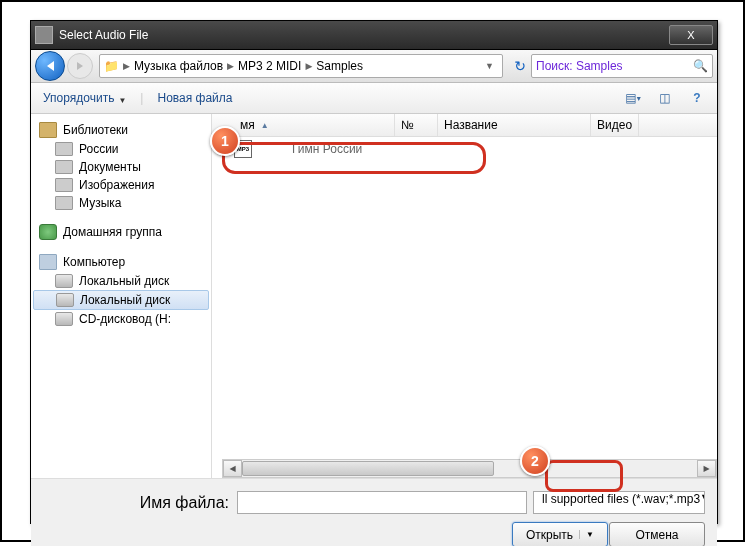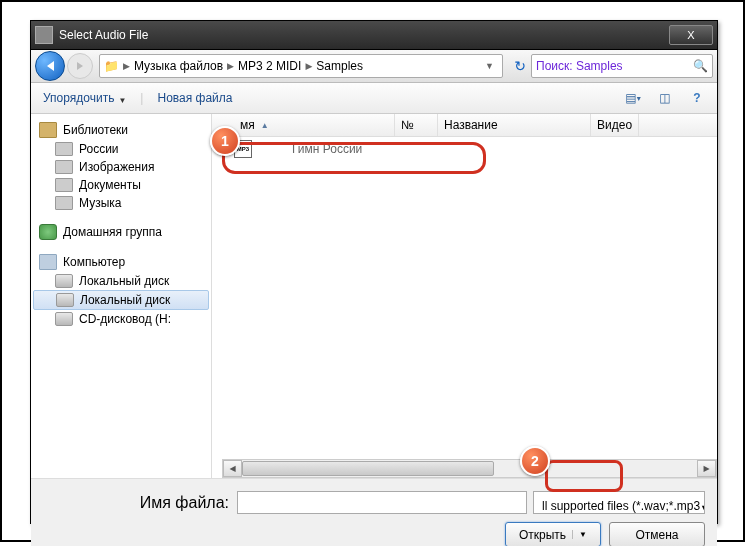--- a/index.html
+++ b/index.html
@@ -57,23 +57,23 @@
 .badge1{top:126px;left:210px}
 .badge2{top:446px;left:520px}
 .hscroll{position:absolute;bottom:0;left:10px;right:0;height:17px;background:#f0f0f0;border:1px solid #ccc;display:flex;align-items:center}
 .hscroll .arr{width:17px;height:15px;background:linear-gradient(#f8f8f8,#ddd);border:1px solid #bbb;display:flex;align-items:center;justify-content:center;font-size:8px;color:#555}
 .hscroll .track{flex:1;background:#efefef;height:15px;position:relative}
 .hscroll .thumb{position:absolute;left:0;width:55%;height:13px;top:0;background:linear-gradient(#e8e8e8,#c8c8c8);border:1px solid #aaa;border-radius:2px}
 .bottom{padding:12px 12px 4px 12px;border-top:1px solid #ddd;background:#f0f0f0}
 .row{display:flex;align-items:center;margin-bottom:8px}
 .lbl{width:186px;text-align:right;padding-right:8px;font-size:16px}
 .fn-input{flex:1;height:21px;background:#fff;border:1px solid #aaa;padding:0 4px}
-.ft-dropdown{width:154px;height:21px;background:#fff;border:1px solid #aaa;margin-left:6px;display:flex;align-items:flex-end;padding:0 8px;font-size:12px;overflow:hidden;white-space:nowrap}
+.ft-dropdown{width:154px;height:21px;background:#fff;border:1px solid #aaa;margin-left:6px;display:flex;align-items:flex-start;padding:0 8px;font-size:12px;overflow:hidden;white-space:nowrap}
 .ft-dropdown .dd{margin-left:auto;font-size:9px}
-.btns{display:flex;justify-content:flex-end;gap:8px;margin-top:4px}
+.btns{display:flex;justify-content:flex-end;gap:1px;margin-top:4px}
 .btn{min-width:74px;height:23px;background:linear-gradient(#fdfdfd,#e4e4e4);border:1px solid #888;border-radius:3px;display:flex;align-items:center;justify-content:center;cursor:pointer;font-size:12px;padding:0 10px}
 .btn.primary{border-color:#3a7ac0;box-shadow:0 0 2px #6aa0e0}
 .btn .dd{font-size:8px;margin-left:6px;border-left:1px solid #bbb;padding-left:6px}
 </style>
 </head>
 <body>
 
 <div class="outer-border"></div>
 
 <div class="dialog">
@@ -124,25 +124,25 @@
         <div class="sb-hdr">
             <div class="ic"></div>
             <span>Библиотеки</span>
           </div>
         <div class="sb-item">
             <div class="ic"></div>
             <span>России</span>
           </div>
         <div class="sb-item">
             <div class="ic"></div>
+            <span>Документы</span>
+          </div>
+        <div class="sb-item">
+            <div class="ic"></div>
             <span>Изображения</span>
-          </div>
-        <div class="sb-item">
-            <div class="ic"></div>
-            <span>Документы</span>
           </div>
         <div class="sb-item">
             <div class="ic"></div>
             <span>Музыка</span>
           </div>
       </div>
       <div class="sb-group">
         <div class="sb-hdr">
             <div class="ic hg"></div>
             <span>Домашняя группа</span>

